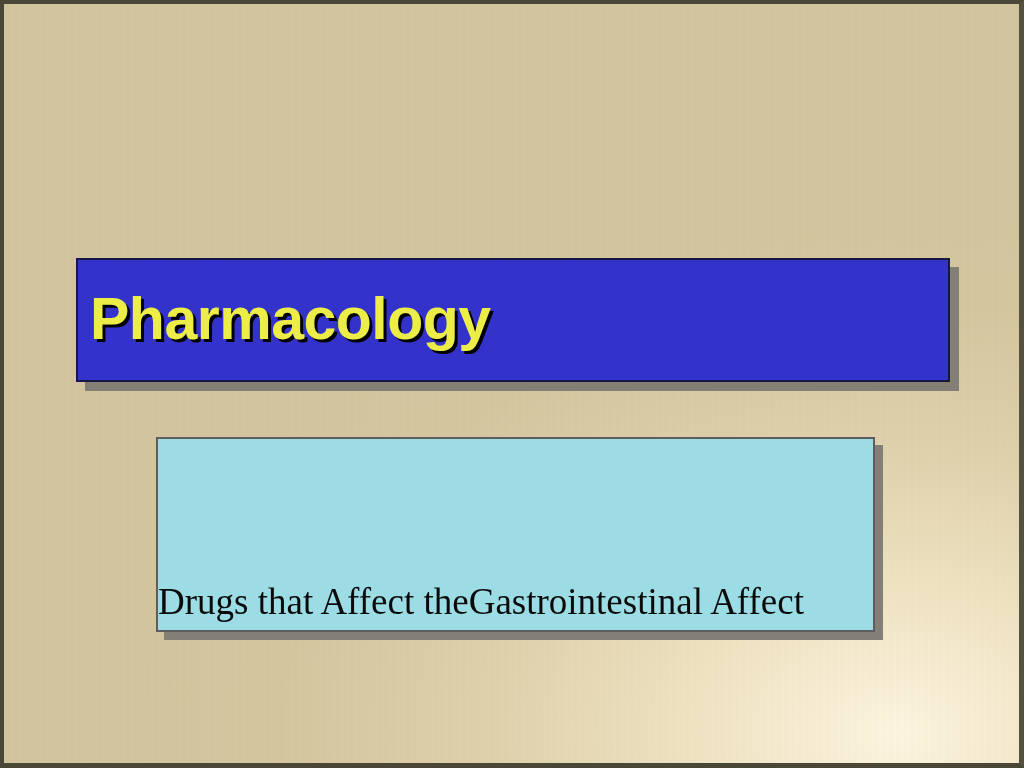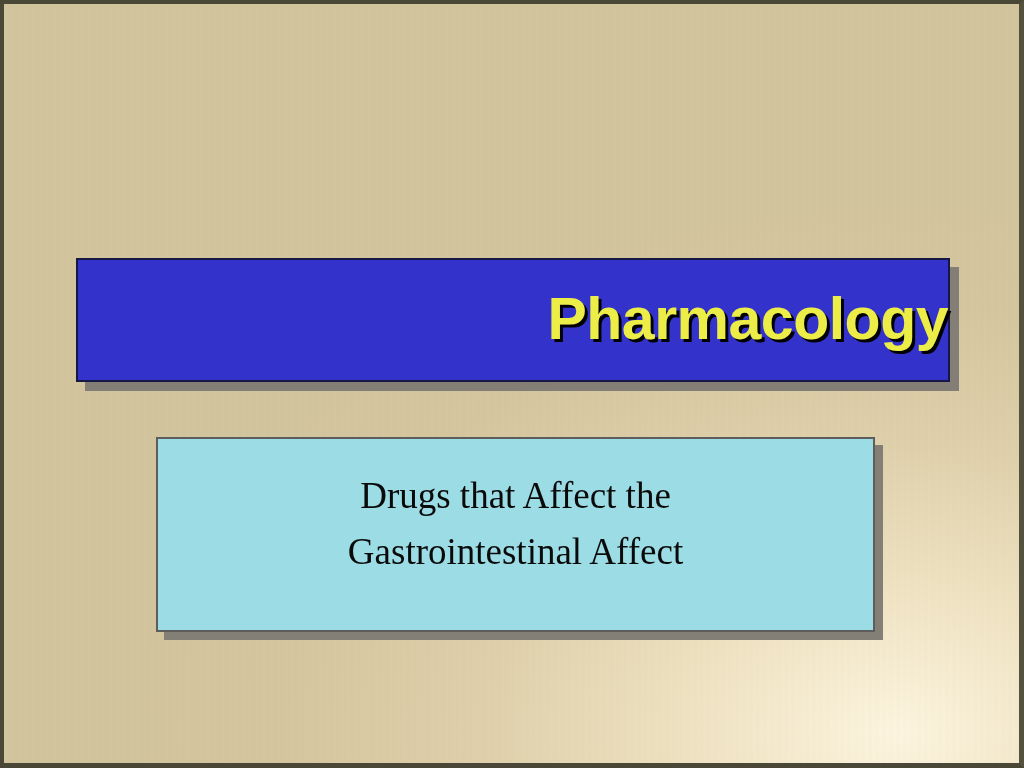--- a/index.html
+++ b/index.html
@@ -79,21 +79,21 @@
   
   #title-box {
     left: 72px;
     top: 254px;
     width: 874px;
     height: 124px;
   }
   #title-box .face {
     background: #3333cc;
     border: 2px solid #171744;
-    justify-content: flex-end;
+    padding-left: 12px;
   }
   #title-text {
     font-family: "Liberation Sans", sans-serif;
     font-weight: bold;
     font-size: 59px;
     line-height: 1.05;
     color: #eded48;
     letter-spacing: -0.5px;
     text-shadow: 3px 3px 0 #000000;
     white-space: nowrap;
@@ -106,24 +106,24 @@
     width: 719px;
     height: 195px;
   }
   #subtitle-box .shadow {
     left: 8px;
     top: 8px;
   }
   #subtitle-box .face {
     background: #9bdce5;
     border: 2px solid #5d5d5d;
-    flex-direction: column;
+    flex-direction: row;
     justify-content: flex-start;
-    align-items: center;
-    padding-top: 29px;
+    align-items: flex-end;
+    padding-top: 14px;
   }
   .subtitle-line {
     font-family: "Liberation Serif", serif;
     font-size: 37px;
     line-height: 1.52;
     color: #0a0a0a;
     text-align: center;
     white-space: nowrap;
   }
 </style>

